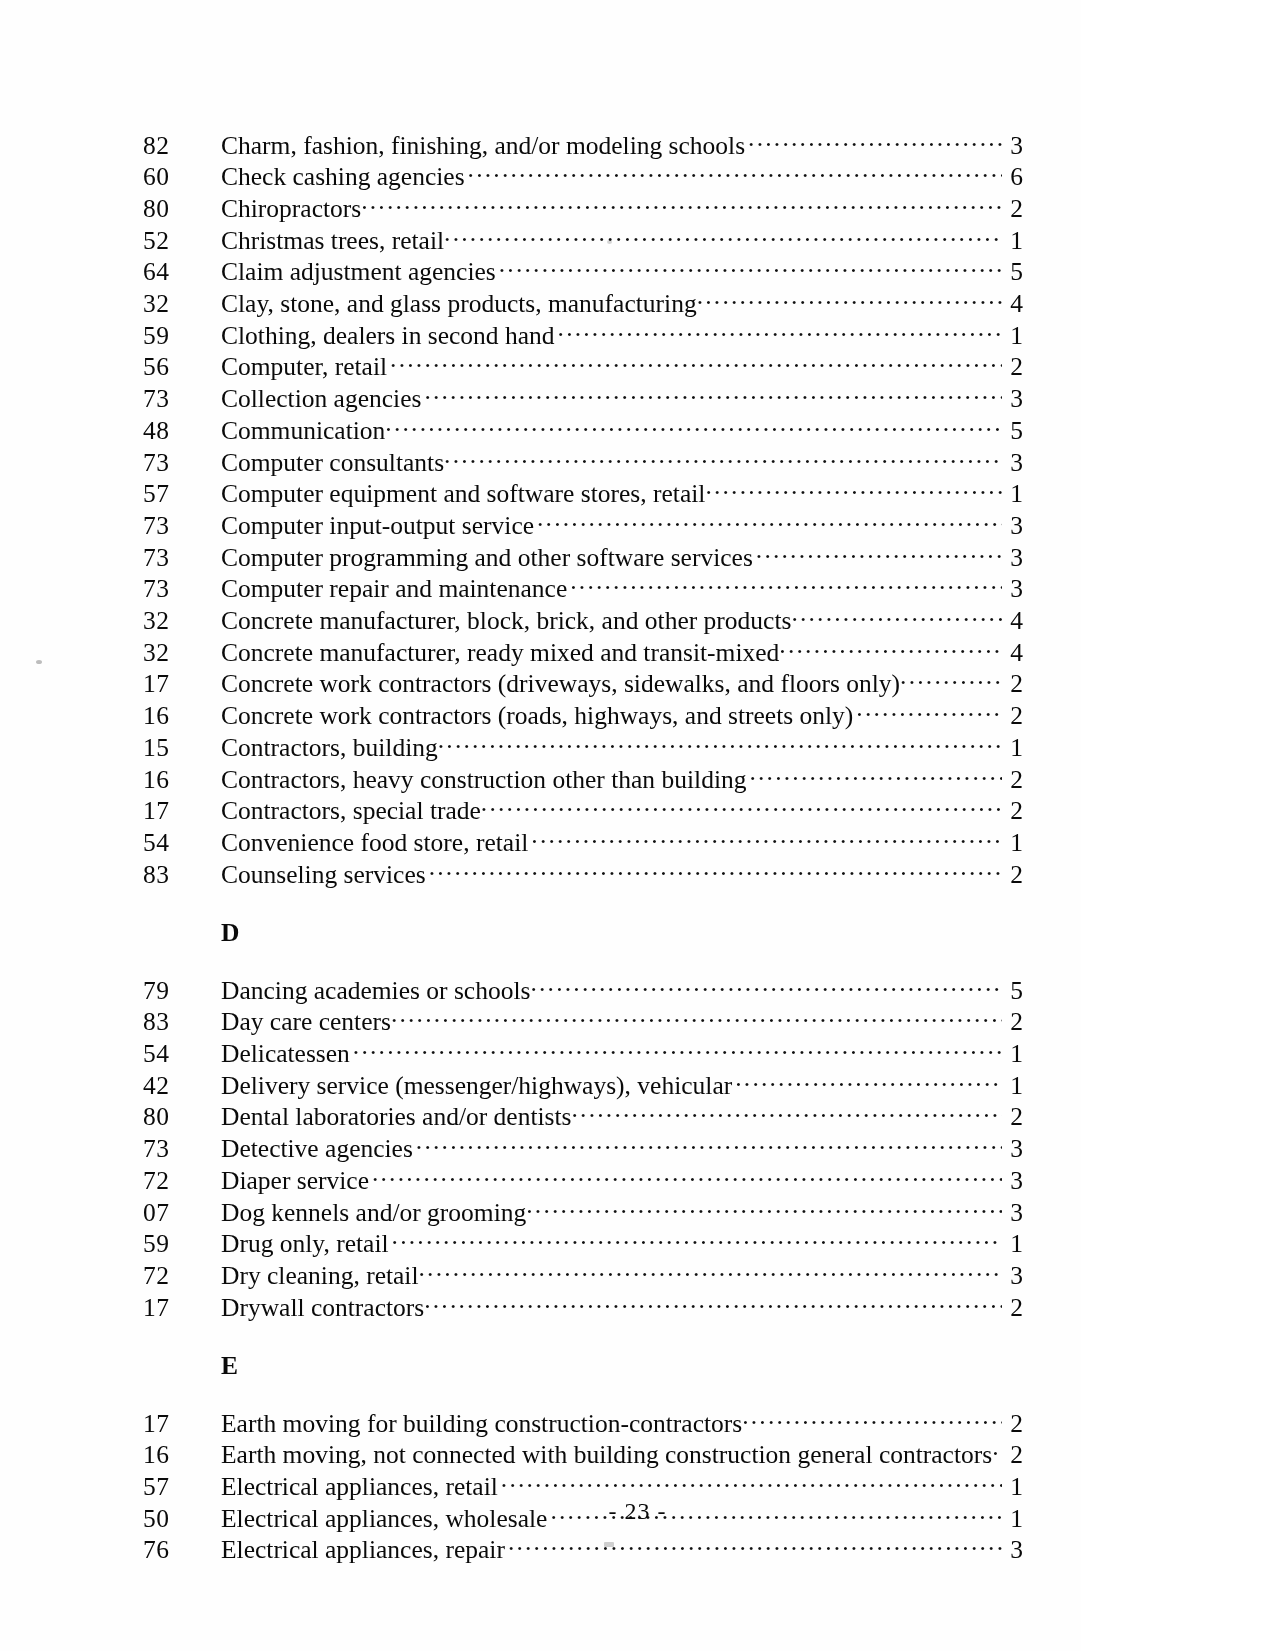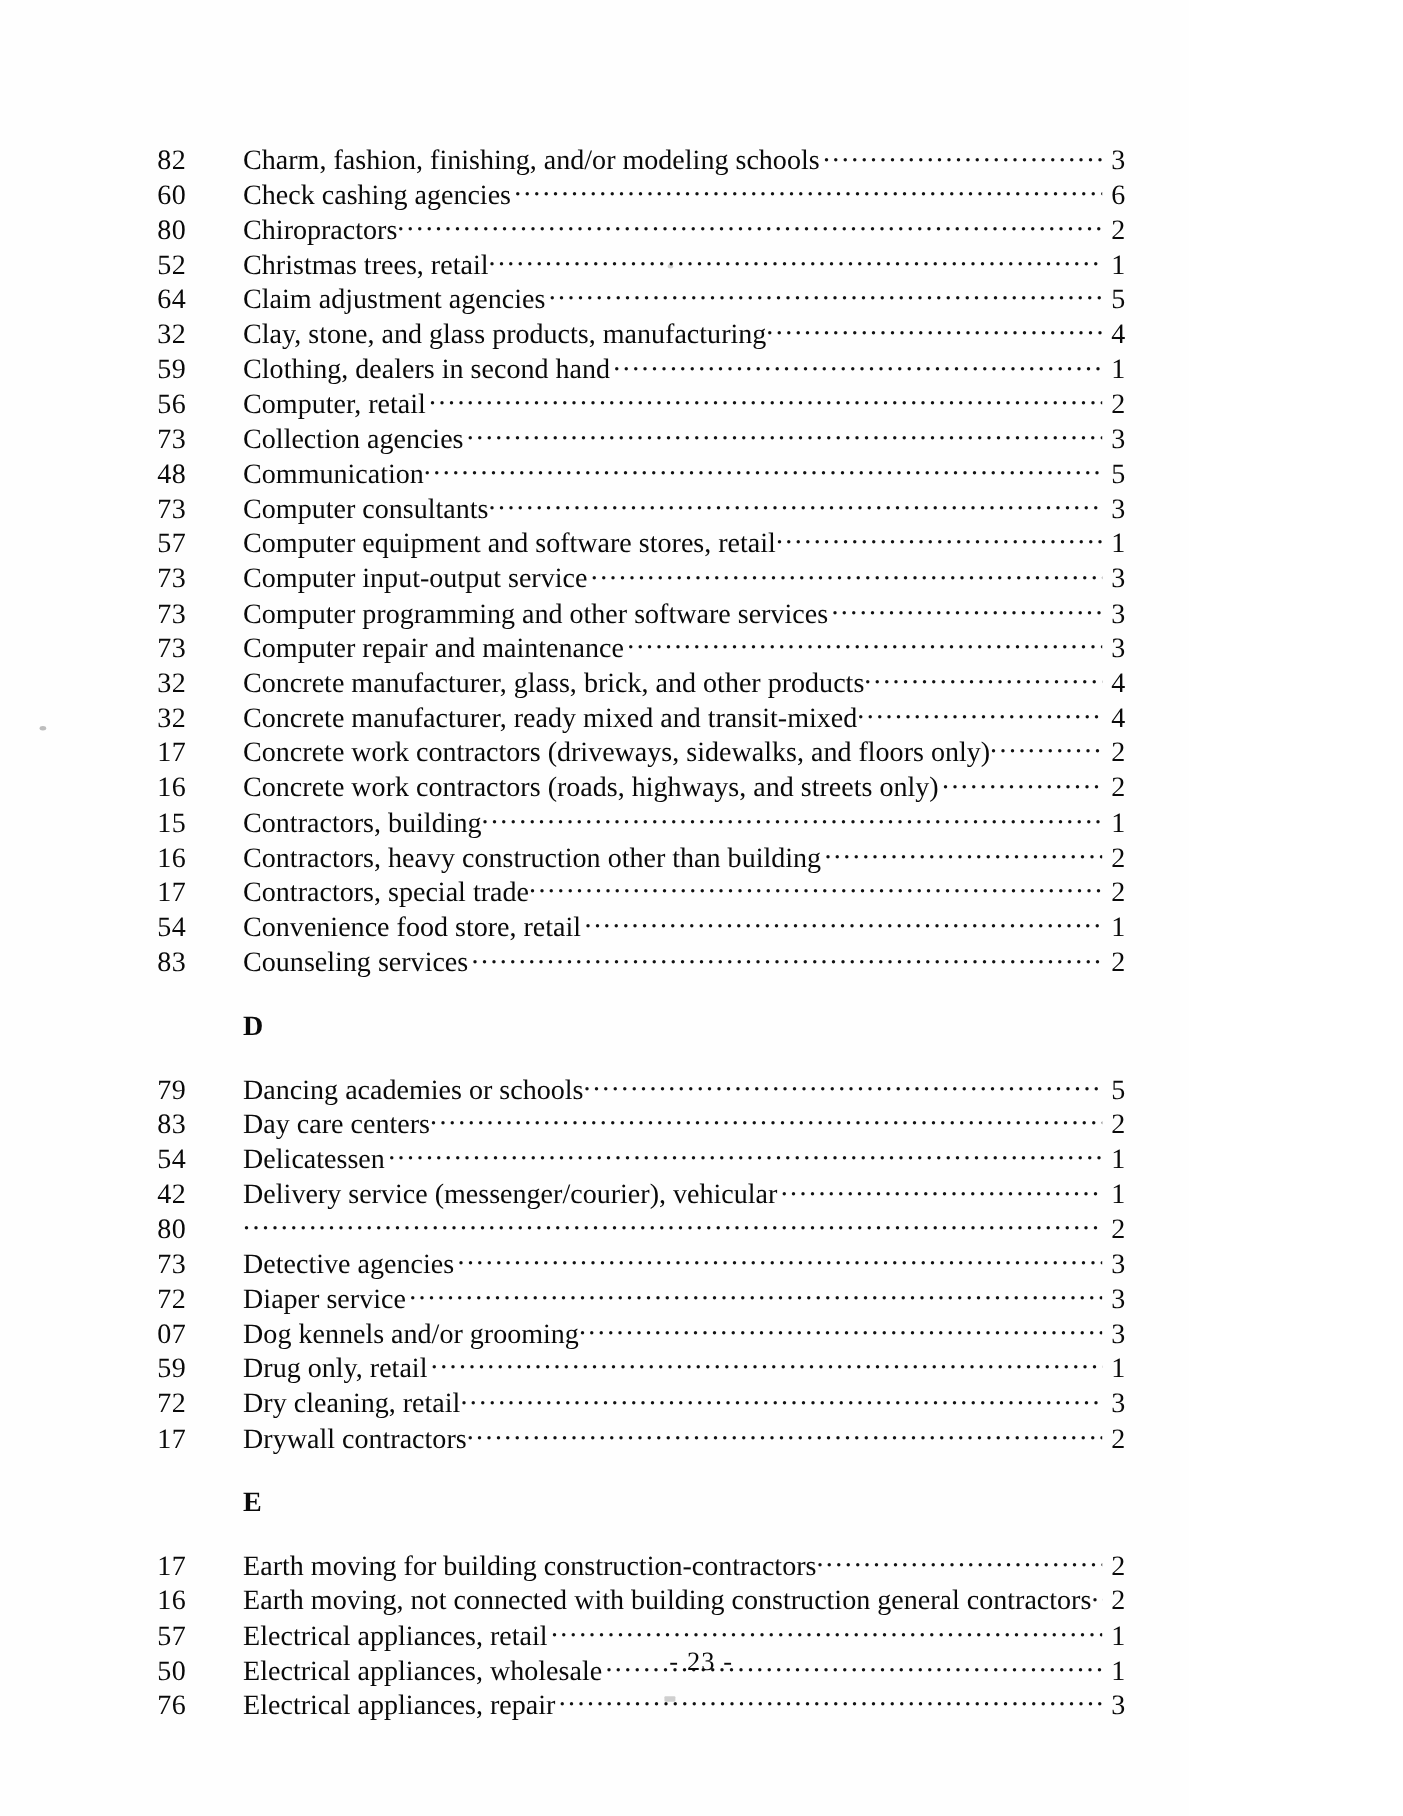--- a/index.html
+++ b/index.html
@@ -197,21 +197,21 @@
           <span class="pagenum">3</span>
         </div>
         <div class="entry">
           <span class="code">73</span>
           <span class="desc">Computer repair and maintenance</span>
           <span class="leader"></span>
           <span class="pagenum">3</span>
         </div>
         <div class="entry tight">
           <span class="code">32</span>
-          <span class="desc">Concrete manufacturer, glass, brick, and other products</span>
+          <span class="desc">Concrete manufacturer, block, brick, and other products</span>
           <span class="leader"></span>
           <span class="pagenum">4</span>
         </div>
         <div class="entry tight">
           <span class="code">32</span>
           <span class="desc">Concrete manufacturer, ready mixed and transit-mixed</span>
           <span class="leader"></span>
           <span class="pagenum">4</span>
         </div>
         <div class="entry tight">
@@ -276,26 +276,27 @@
           <span class="pagenum">2</span>
         </div>
         <div class="entry">
           <span class="code">54</span>
           <span class="desc">Delicatessen</span>
           <span class="leader"></span>
           <span class="pagenum">1</span>
         </div>
         <div class="entry">
           <span class="code">42</span>
-          <span class="desc">Delivery service (messenger/courier), vehicular</span>
+          <span class="desc">Delivery service (messenger/highways), vehicular</span>
           <span class="leader"></span>
           <span class="pagenum">1</span>
         </div>
         <div class="entry tight">
           <span class="code">80</span>
+          <span class="desc">Dental laboratories and/or dentists</span>
           <span class="leader"></span>
           <span class="pagenum">2</span>
         </div>
         <div class="entry">
           <span class="code">73</span>
           <span class="desc">Detective agencies</span>
           <span class="leader"></span>
           <span class="pagenum">3</span>
         </div>
         <div class="entry">

